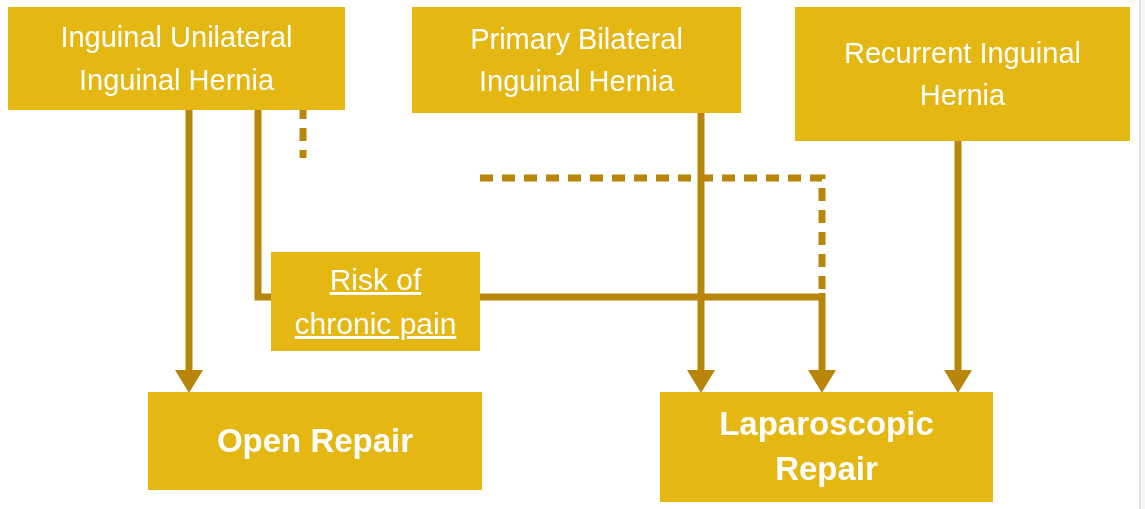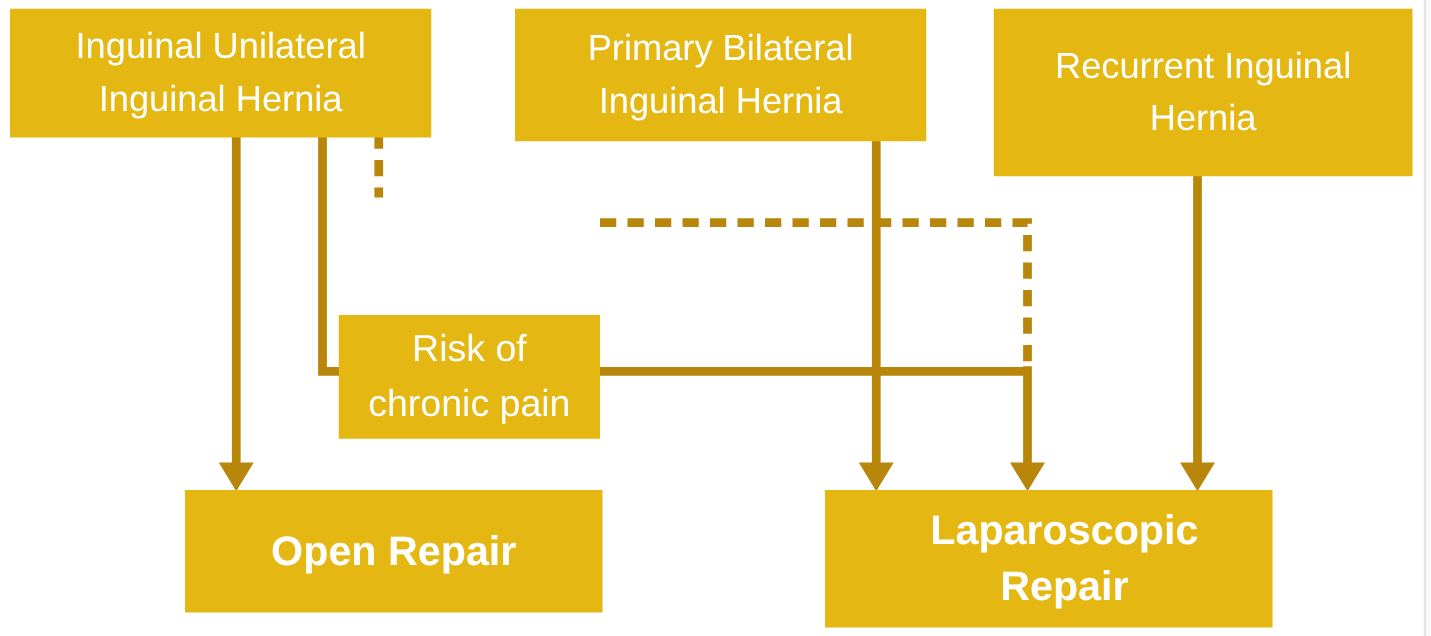--- a/index.html
+++ b/index.html
@@ -33,23 +33,23 @@
     line-height: 1.45;
   }
   .node.top    { font-size: 29px; font-weight: 400; }
   .node.mid    { font-size: 30px; font-weight: 400; }
   .node.bottom { font-size: 33px; font-weight: 700; line-height: 1.35; }
 
   #node-primary-unilateral { left: 8px;   top: 7px;   width: 337px; height: 103px; }
   #node-primary-bilateral  { left: 402px; top: 7px;   width: 329px; height: 106px; margin-left: 10px; }
   #node-recurrent          { left: 795px; top: 7px;   width: 335px; height: 134px; }
   #node-female             { left: 269px; top: 156px; width: 211px; height: 58px;  }
-  #node-risk               { left: 271px; top: 252px; width: 209px; height: 99px;  }
+  #node-risk               { left: 271px; top: 252px; width: 209px; height: 99px; text-decoration: underline;  }
   #node-open-repair        { left: 148px; top: 392px; width: 334px; height: 98px; }
-  #node-laparoscopic       { left: 660px; top: 392px; width: 333px; height: 110px; padding-left: 25px; }
+  #node-laparoscopic       { left: 660px; top: 392px; width: 333px; height: 110px; }
 
   #right-edge-line {
     position: absolute;
     left: 1139px; top: 0; width: 2px; height: 509px;
     background: #e2e2e2; z-index: 3;
   }
   #right-edge-gutter {
     position: absolute;
     left: 1141px; top: 0; width: 4px; height: 509px;
     background: #f8f8f8; z-index: 3;

